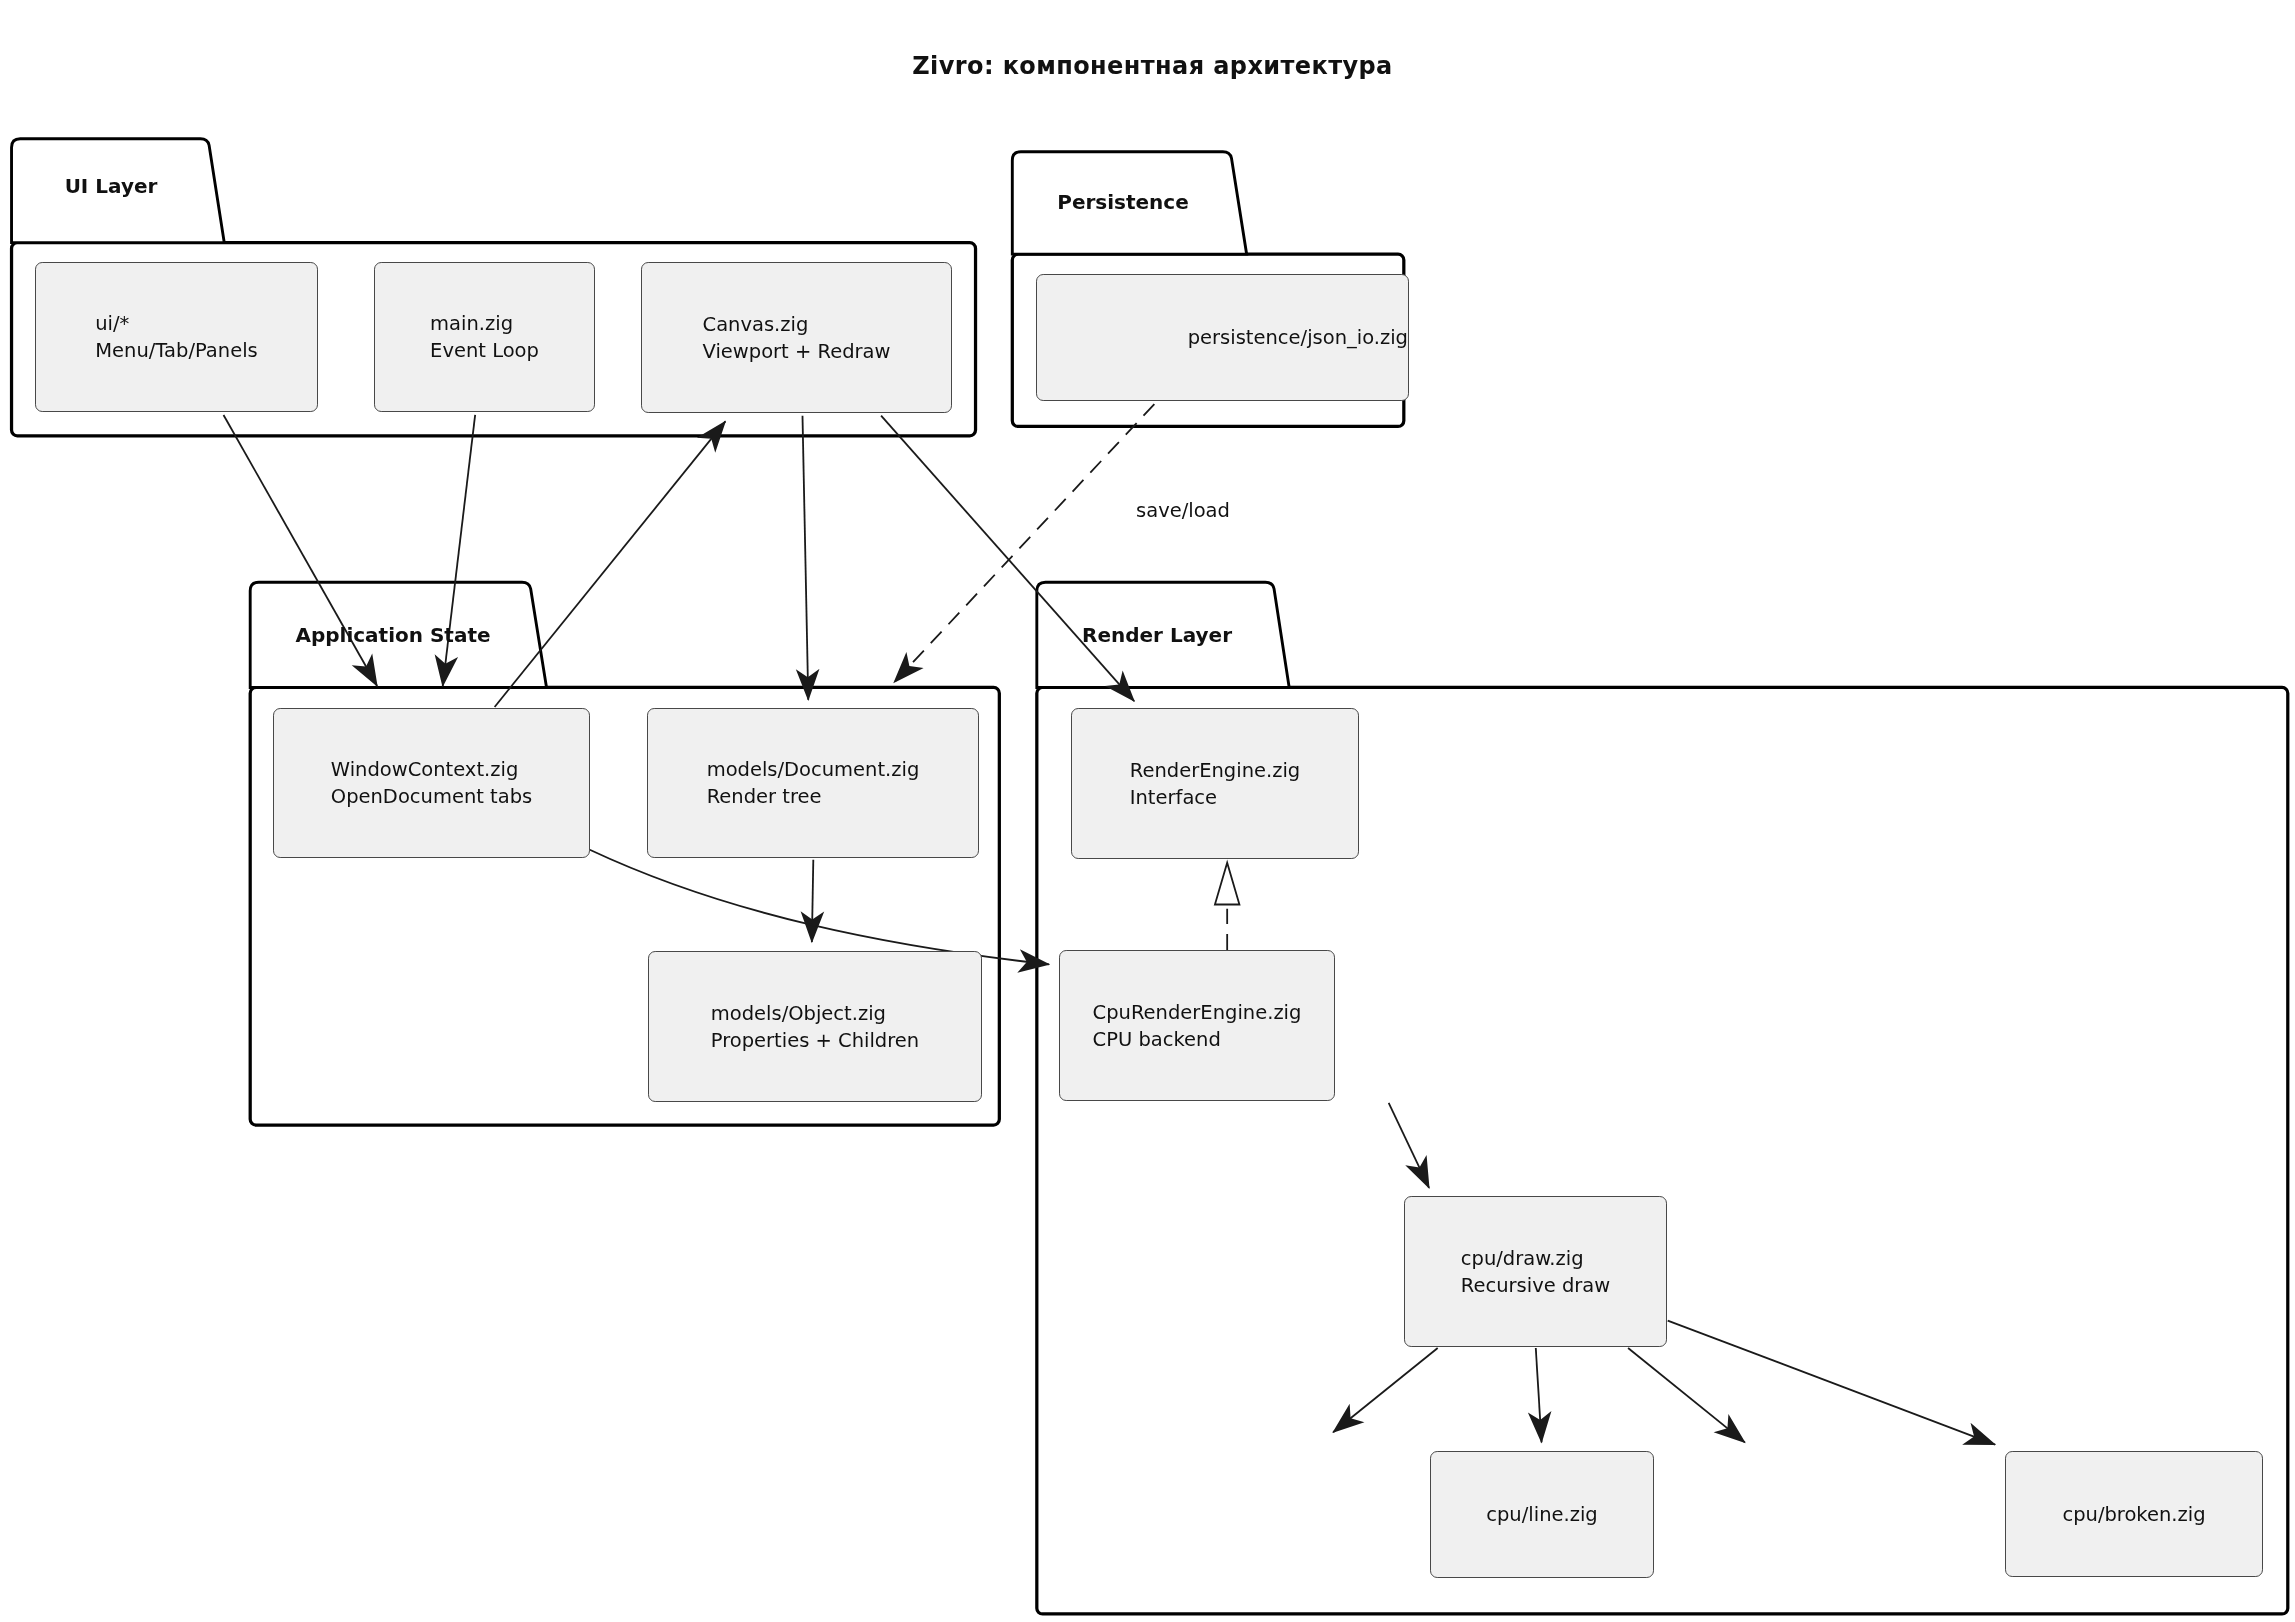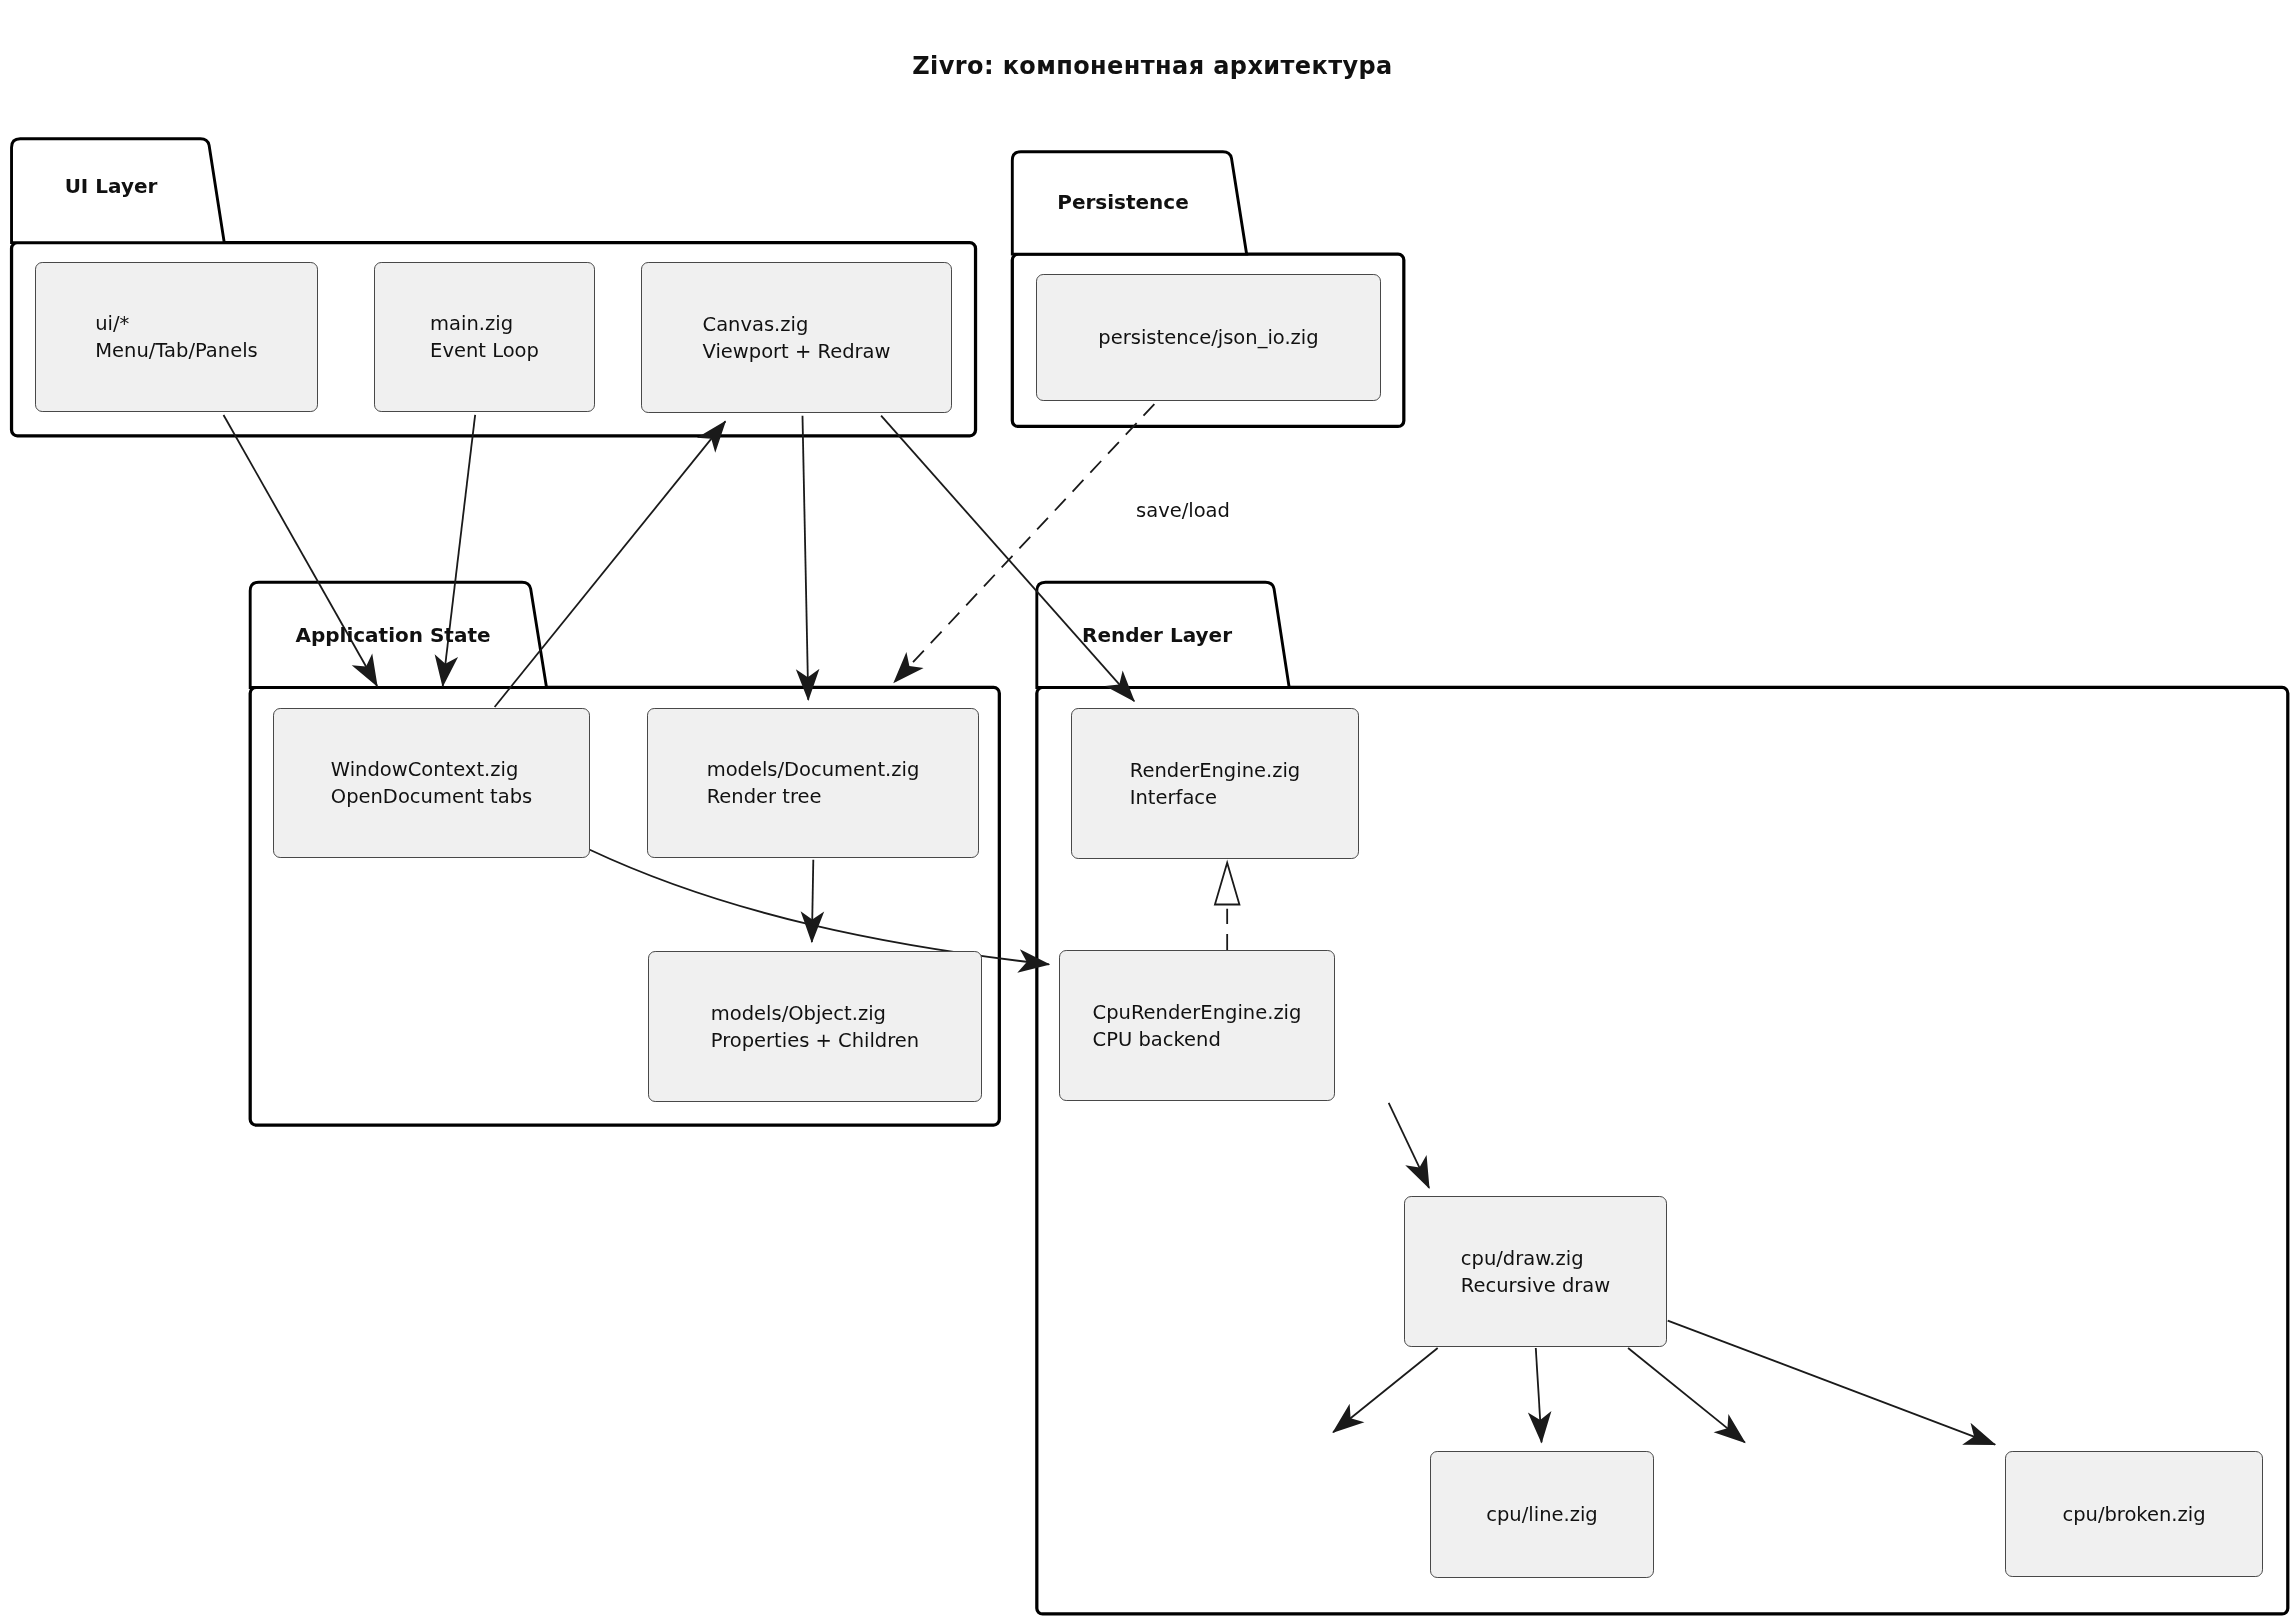--- a/index.html
+++ b/index.html
@@ -56,21 +56,21 @@
   .edge-label {
     position: absolute;
     transform: translate(-50%, -50%);
     font-size: 19.5px;
     white-space: nowrap;
   }
   
   #n-ui              { left: 35px;   top: 262px;  width: 283px; height: 150px; }
   #n-main            { left: 374px;  top: 262px;  width: 221px; height: 150px; }
   #n-canvas          { left: 641px;  top: 262px;  width: 311px; height: 151px; }
-  #n-json-io         { left: 1036px; top: 274px;  width: 345px; height: 127px; }
+  #n-json-io         { left: 1036px; top: 274px;  width: 373px; height: 127px; justify-content: flex-end; }
   #n-window-context  { left: 273px;  top: 708px;  width: 317px; height: 150px; justify-content: center; }
   #n-document        { left: 647px;  top: 708px;  width: 332px; height: 150px; }
   #n-object          { left: 648px;  top: 951px; width: 334px; height: 151px; }
   #n-render-engine   { left: 1071px; top: 708px;  width: 288px; height: 151px; }
   #n-cpu-render      { left: 1059px; top: 950px; width: 276px; height: 151px; }
   #n-draw            { left: 1404px; top: 1196px; width: 263px; height: 151px; }
   #n-pipeline        { left: 1060px; top: 1439px; width: 315px; height: 151px; }
   #n-line            { left: 1430px; top: 1451px; width: 224px; height: 127px; }
   #n-ellipse         { left: 1700px; top: 1451px; width: 252px; height: 127px; }
   #n-broken          { left: 2005px; top: 1451px; width: 258px; height: 126px; }

